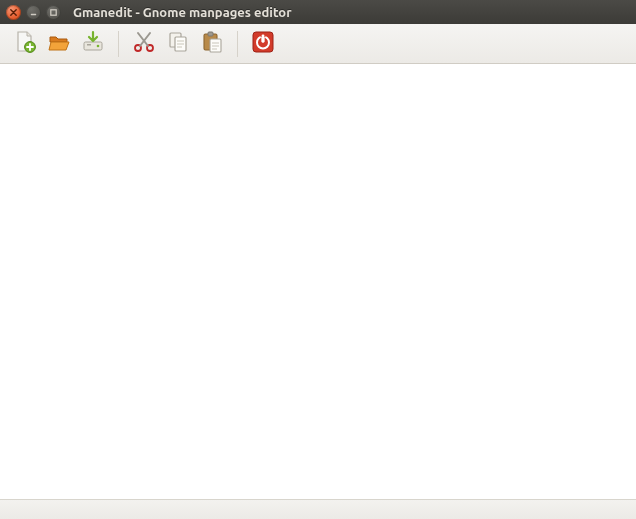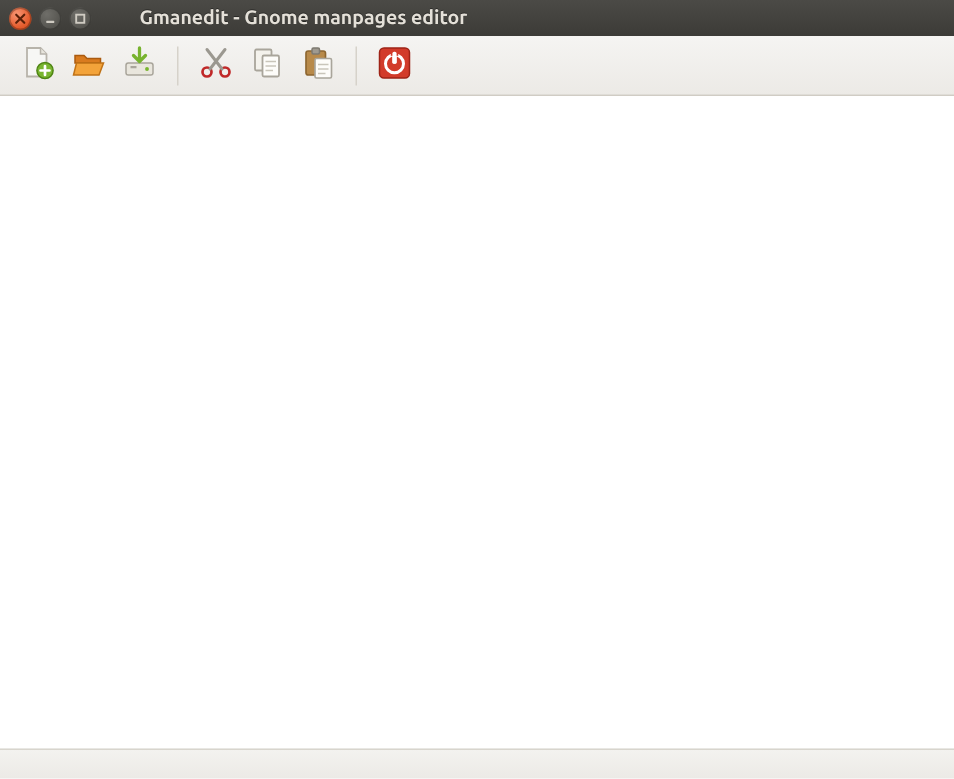--- a/index.html
+++ b/index.html
@@ -5,21 +5,21 @@
   * { box-sizing: border-box; margin: 0; padding: 0; }
   html, body { width: 636px; height: 519px; font-family: "Ubuntu", "DejaVu Sans", sans-serif; overflow: hidden; }
   body { background: #f2f1f0; display: flex; flex-direction: column; }
 
   .titlebar {
     height: 24px;
     background: linear-gradient(to bottom, #4b4a46 0%, #3c3b37 100%);
     display: flex;
     align-items: center;
     padding: 0 6px;
-    gap: 24px;
+    gap: 4px;
     text-align: right;
   }
   .window-controls { display: flex; gap: 5px; align-items: center; }
   .win-btn {
     width: 15px; height: 15px; border-radius: 50%;
     display: flex; align-items: center; justify-content: center;
     cursor: pointer;
   }
   .win-btn svg { display:block; }
   .win-close { background: radial-gradient(circle at 35% 30%, #f79674, #e55d2e 60%, #c94718); box-shadow: inset 0 0 0 1px rgba(0,0,0,.25); }

